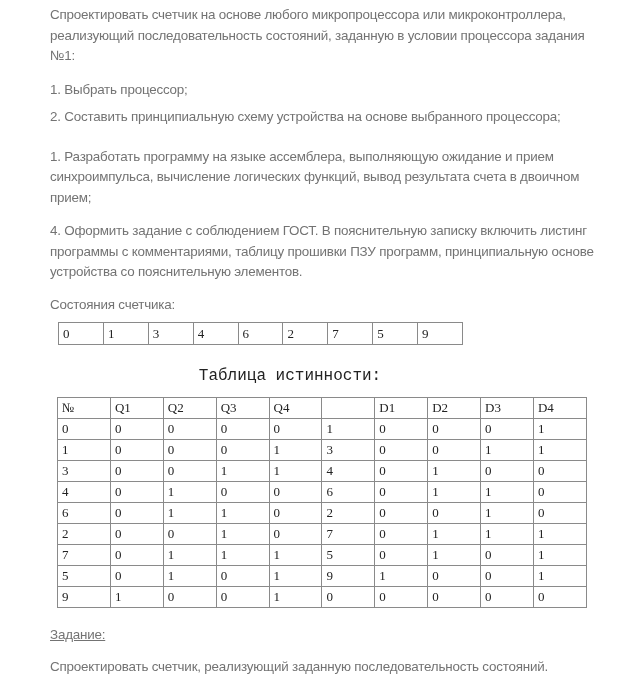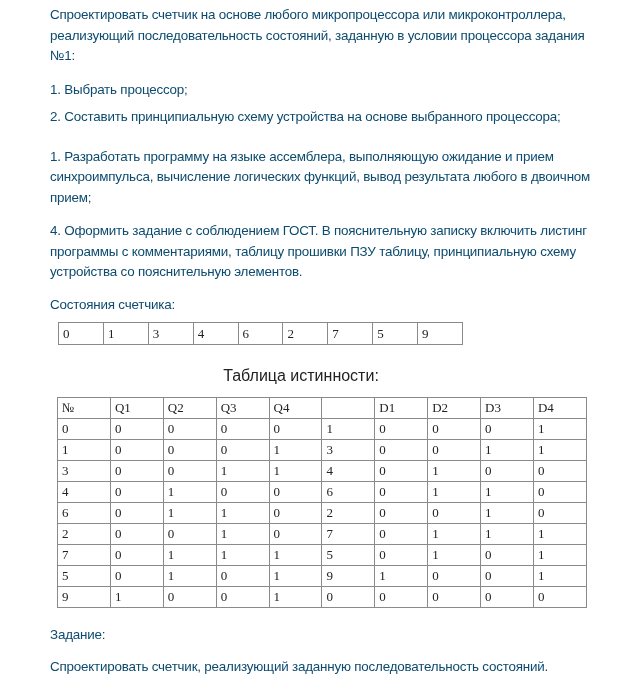--- a/index.html
+++ b/index.html
@@ -1,43 +1,43 @@
 <!DOCTYPE html>
 <html><head>
 <meta charset="utf-8">
 <style>
   html, body { margin: 0; padding: 0; background: #ffffff; }
   body { width: 622px; height: 697px; position: relative; overflow: hidden; color: #000; }
-  .p { position: absolute; left: 50px; font-family: "Liberation Sans", "DejaVu Sans", sans-serif; font-size: 13.4px; line-height: 20px; color: #0c4a6e; letter-spacing: -0.2px; }
-  .u { }
+  .p { position: absolute; left: 50px; font-family: "Liberation Sans", "DejaVu Sans", sans-serif; font-size: 13.4px; line-height: 20px; color: #737373; letter-spacing: -0.2px; }
+  .u { text-decoration: underline; }
   table { border-collapse: collapse; position: absolute; font-family: "Liberation Serif", "DejaVu Serif", serif; font-size: 13px; color: #222; }
   td { border: 1px solid #8a8a8a; padding: 0 4px; vertical-align: middle; text-align: left; }
   #states { left: 58px; top: 322px; width: 405px; }
   #states td { height: 21px; width: 36px; }
-  #truth-title { position: absolute; left: 0; width: 536px; top: 367px; text-align: center; font-family: Liberation Sans, sans-serif; font-size: 16px; color: #222; padding-left: 11px; }
+  #truth-title { position: absolute; left: 0; width: 536px; top: 367px; text-align: center; font-family: Liberation Mono, monospace; font-size: 16px; color: #222; padding-left: 0; }
   #truth-title span { position: relative; left: 22px; }
   #truth { left: 57px; top: 397px; width: 530px; }
   #truth td { height: 20px; width: 44px; }
 </style>
 </head>
 <body>
 
 <div class="p" style="top:5px">Спроектировать счетчик на основе любого микропроцессора или микроконтроллера,</div>
 <div class="p" style="top:26px">реализующий последовательность состояний, заданную в условии процессора задания</div>
 <div class="p" style="top:46px">№1:</div>
 
 <div class="p" style="top:80px">1. Выбрать процессор;</div>
 <div class="p" style="top:107px">2. Составить принципиальную схему устройства на основе выбранного процессора;</div>
 
 <div class="p" style="top:147px">1. Разработать программу на языке ассемблера, выполняющую ожидание и прием</div>
-<div class="p" style="top:167px">синхроимпульса, вычисление логических функций, вывод результата любого в двоичном</div>
+<div class="p" style="top:167px">синхроимпульса, вычисление логических функций, вывод результата счета в двоичном</div>
 <div class="p" style="top:188px">прием;</div>
 
 <div class="p" style="top:221px">4. Оформить задание с соблюдением ГОСТ. В пояснительную записку включить листинг</div>
-<div class="p" style="top:242px">программы с комментариями, таблицу прошивки ПЗУ таблицу, принципиальную схему</div>
+<div class="p" style="top:242px">программы с комментариями, таблицу прошивки ПЗУ программ, принципиальную основе</div>
 <div class="p" style="top:262px">устройства со пояснительную элементов.</div>
 
 <div class="p" style="top:295px">Состояния счетчика:</div>
 
 <table id="states">
   <tbody>
       <tr>
     <td>0</td>
     <td>1</td>
     <td>3</td>

